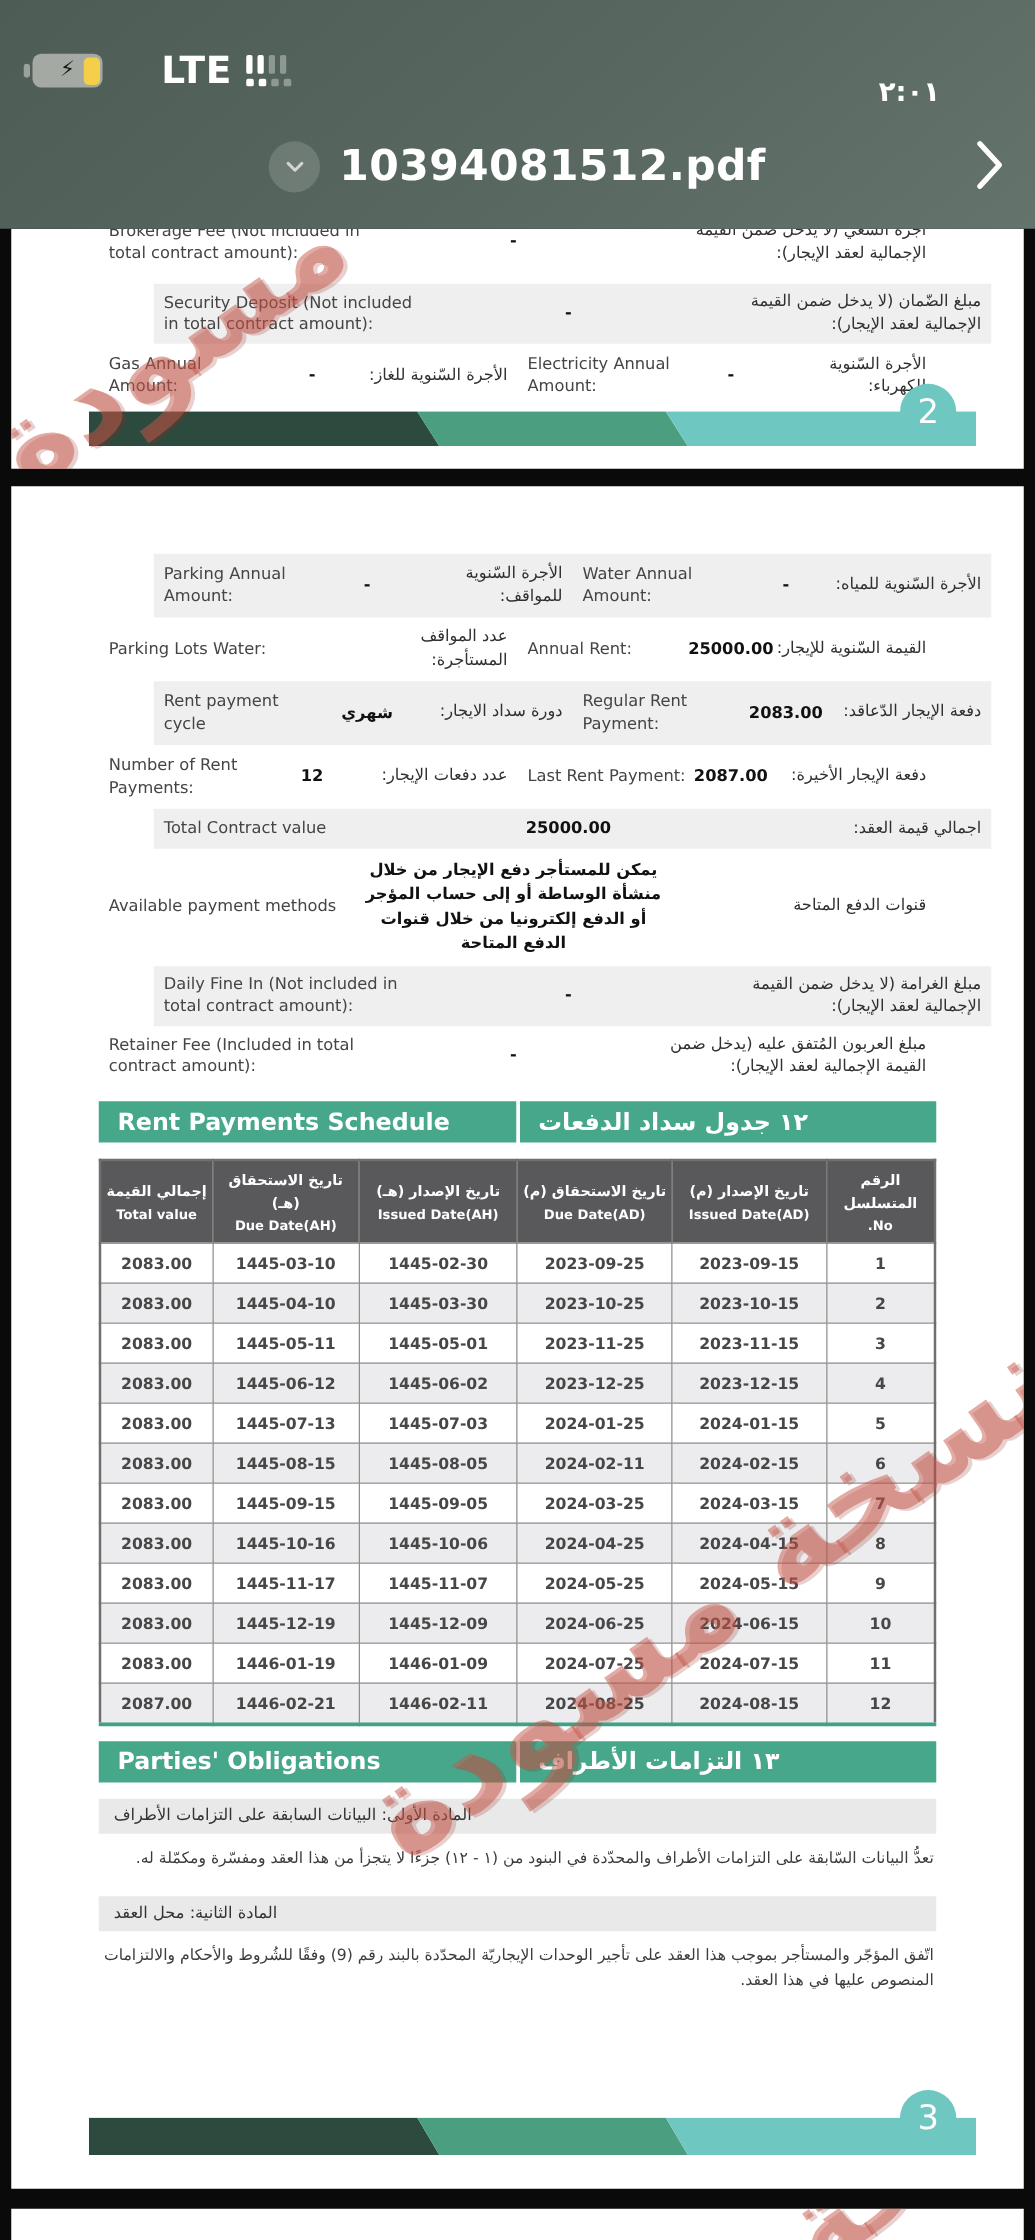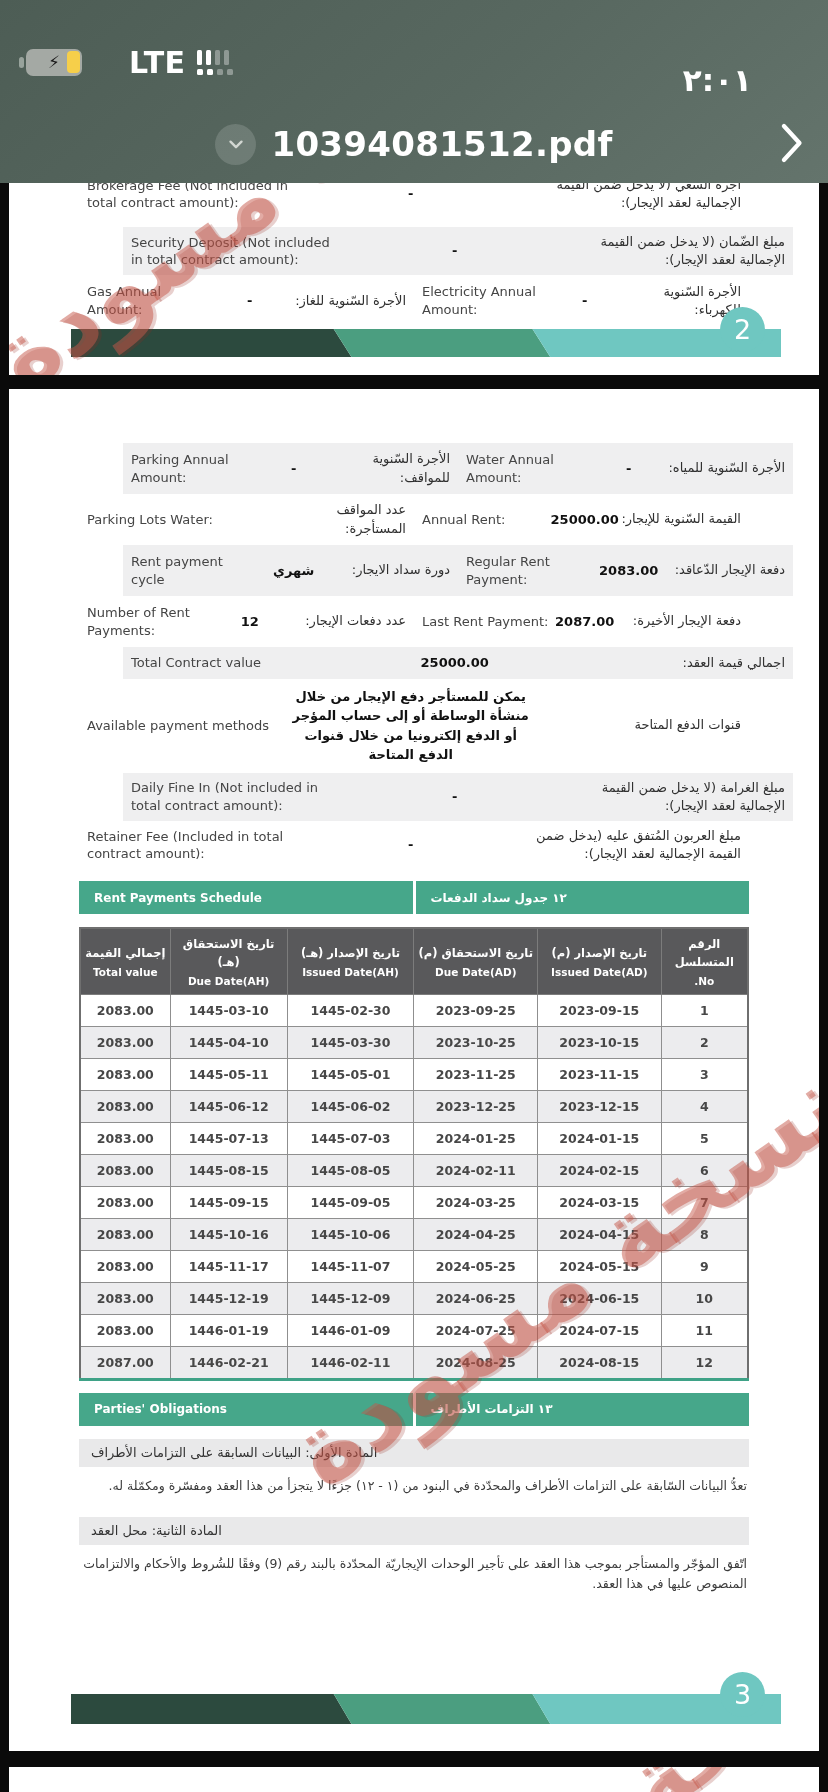--- a/index.html
+++ b/index.html
@@ -14,21 +14,21 @@
   .batt .cap{position:absolute;left:-7px;top:8px;width:5px;height:11px;background:rgba(214,218,214,.55);border-radius:2.5px;}
   .batt .fill{position:absolute;right:2.5px;top:2.5px;bottom:2.5px;width:13px;border-radius:4px;background:#f6cf4a;}
   .batt .bolt{position:relative;z-index:2;color:#161616;font-size:17px;line-height:1;font-weight:700;}
   .lte{font-size:30px;font-weight:600;letter-spacing:.5px;margin-left:36px;}
   .sig{display:flex;flex-direction:column;gap:4px;}
   .sig .r{display:flex;gap:4px;align-items:flex-end;}
   .sig .b{width:5px;height:15px;border-radius:1.5px;background:#fff;}
   .sig .b.dim{background:rgba(255,255,255,.35);}
   .sig .d{width:6px;height:6px;border-radius:1.5px;background:#fff;}
   .sig .d.dim{background:rgba(255,255,255,.35);}
-  .status-time{font-size:31px;font-weight:600;margin-top:36px;}
+  .status-time{font-size:22px;font-weight:600;margin-top:36px;}
   .title-bar{margin-top:16px;position:relative;display:flex;align-items:center;justify-content:center;height:60px;}
   .title-group{display:flex;align-items:center;gap:15px;}
   .chev-circle{width:41px;height:41px;border-radius:50%;background:rgba(255,255,255,.15);display:flex;align-items:center;justify-content:center;cursor:pointer;}
   .filename{color:#fff;font-size:34px;font-weight:600;letter-spacing:.3px;}
   .next-btn{position:absolute;right:20px;top:6px;cursor:pointer;}
 
   
   .viewport{flex:0 0 auto;background:#0a0a0a;padding:0 9px;}
   .page{background:#fff;position:relative;overflow:hidden;}
   .page2{height:192px;padding:0 70px;}
@@ -48,21 +48,21 @@
   .fval{flex:0 0 22%;font-size:13px;font-weight:700;color:#111;text-align:center;line-height:1.5;}
   .far{flex:1;font-size:13px;color:#303030;text-align:right;line-height:1.4;direction:rtl;}
   .fcell.one .fen{flex:0 0 31%;}
   .fcell.one .fval{flex:0 0 37%;}
   .fcell.one .far{flex:1;}
   .rowA-wrap{height:44px;overflow:hidden;}
   .rowA-wrap .frow{margin-top:-13px;}
 
   
   .sec-head{display:flex;gap:3px;height:33px;margin:12px 0 13px;}
-  .sec-head .half{flex:1;background:#46a78a;color:#fff;display:flex;align-items:center;font-size:12px;font-weight:700;padding:0 15px;}
+  .sec-head .half{flex:1;background:#46a78a;color:#fff;display:flex;align-items:center;font-size:19px;font-weight:700;padding:0 15px;}
   .sec-head .en{justify-content:flex-start;}
   .sec-head .ar{justify-content:flex-end;direction:rtl;}
 
   
   table.schedule{width:100%;border-collapse:collapse;border:2px solid #6f6f6f;border-bottom:3px solid #3fa287;table-layout:fixed;}
   table.schedule th{background:#59595b;color:#fff;border:1.5px solid #7c7c7c;padding:7px 3px;direction:rtl;vertical-align:middle;}
   .th-ar{font-size:11.5px;font-weight:700;line-height:1.55;}
   .th-en{font-size:10.5px;font-weight:700;margin-top:3px;}
   table.schedule td{border:1.5px solid #8f8f8f;height:29px;text-align:center;font-size:12.5px;font-weight:700;color:#474747;}
   table.schedule tbody tr:nth-child(even) td{background:#ececee;}

